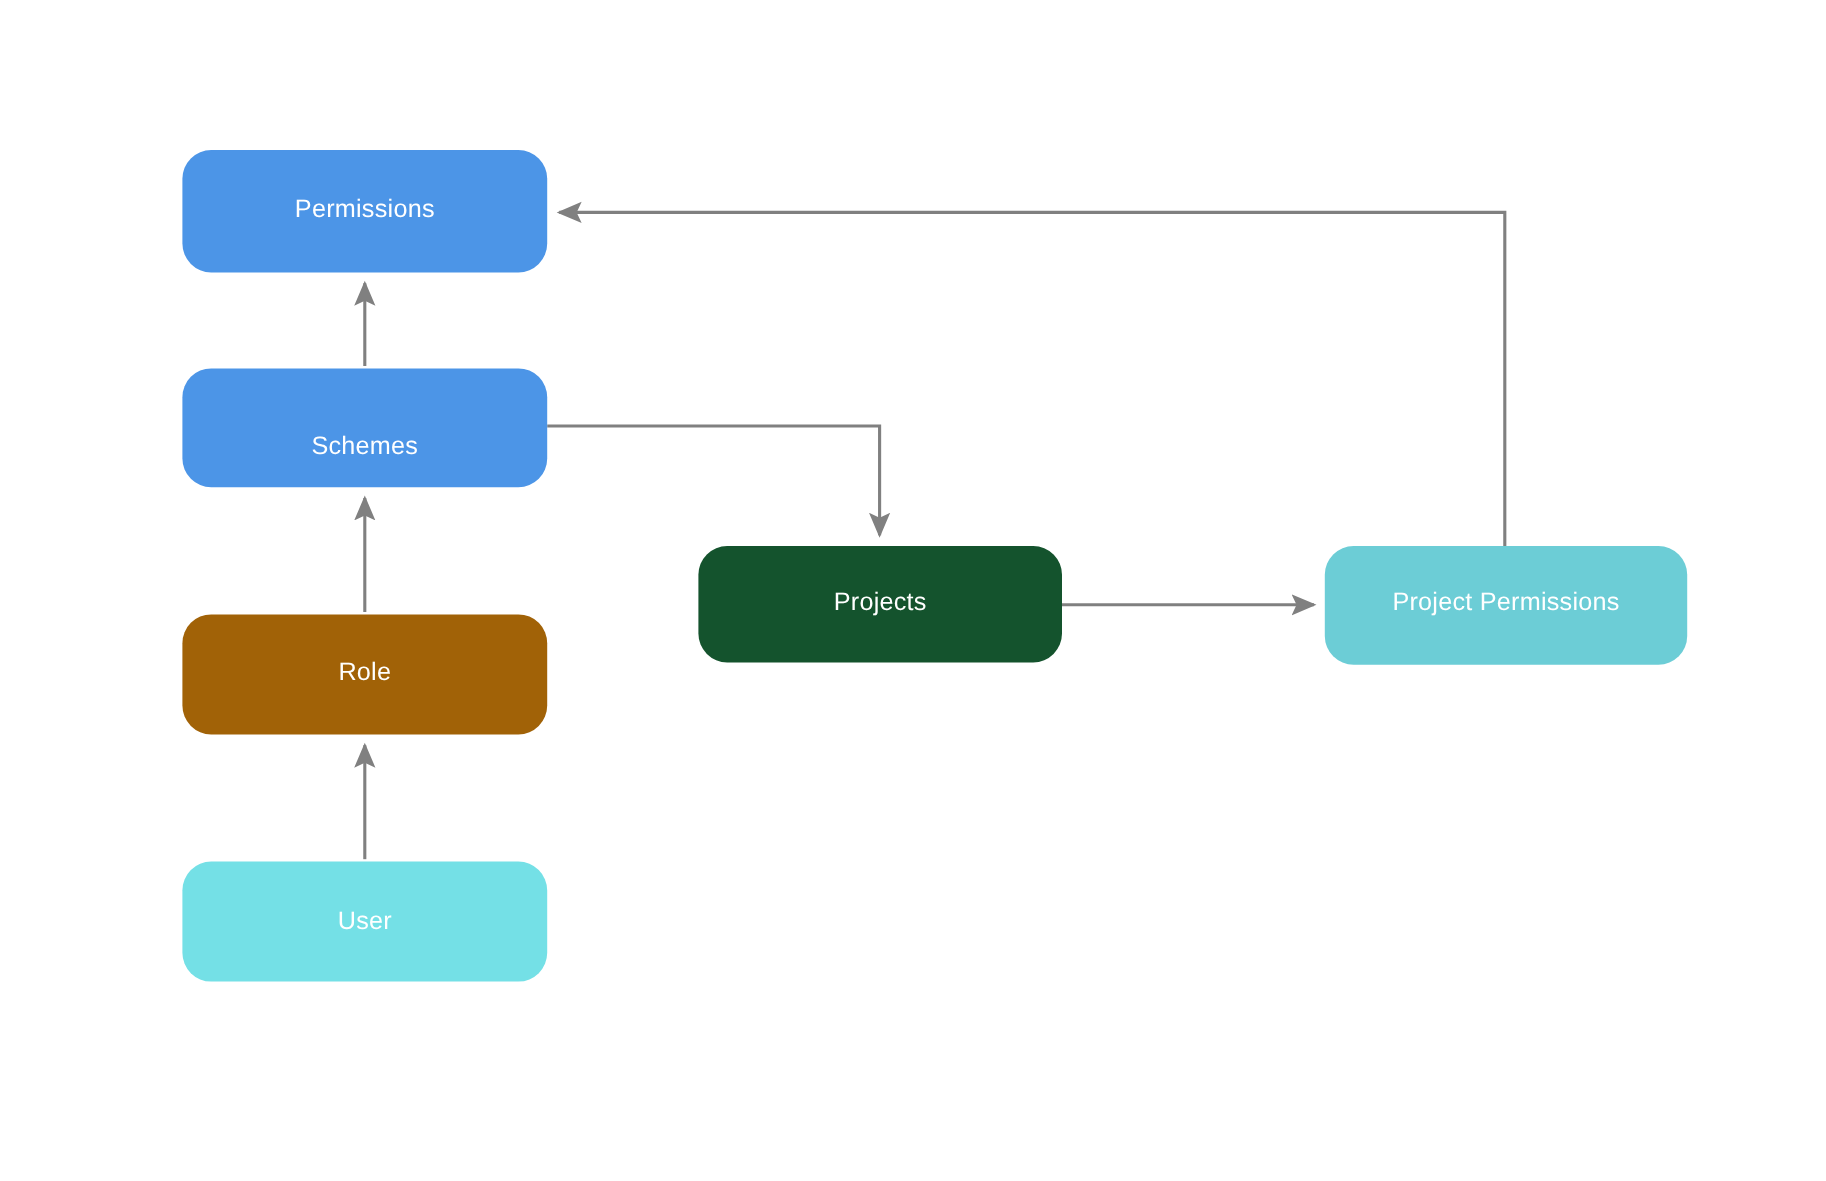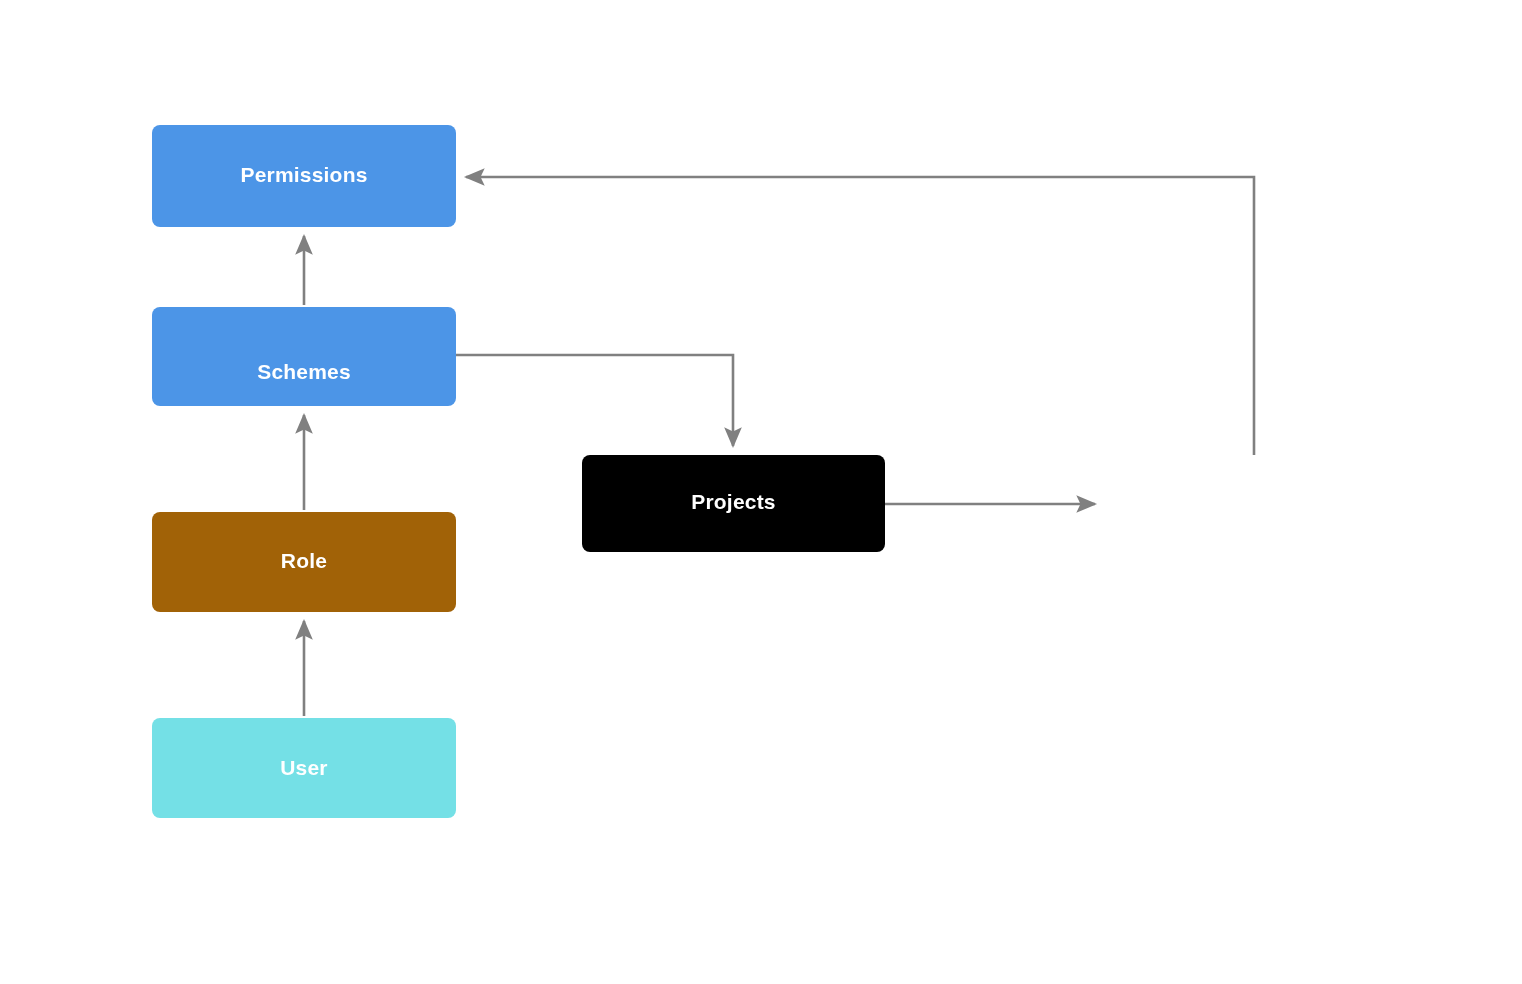--- a/index.html
+++ b/index.html
@@ -25,27 +25,27 @@
     position: absolute;
     left: 0;
     top: 0;
     width: 1522px;
     height: 984px;
     pointer-events: none;
   }
   .node {
     position: absolute;
     box-sizing: border-box;
-    border-radius: 8px;
+    border-radius: 24px;
     display: flex;
     align-items: center;
     justify-content: center;
     color: #ffffff;
     font-size: 21px;
-    font-weight: 700;
+    font-weight: 400;
     letter-spacing: 0.2px;
     text-align: center;
     line-height: 1.1;
     user-select: none;
   }
   .node-label {
     display: block;
     pointer-events: none;
   }
   
@@ -61,21 +61,21 @@
     left: 152px; top: 512px; width: 304px; height: 100px;
     background: #a16207;
   }
   #node-user {
     left: 152px; top: 718px; width: 304px; height: 100px;
     background: #74e0e6;
     justify-content: center;
   }
   #node-projects {
     left: 582px; top: 455px; width: 303px; height: 97px;
-    background: #000000;
+    background: #14532d;
   }
   #node-project-permissions {
     left: 1104px; top: 455px; width: 302px; height: 99px;
     background: #6ccdd6;
   }
   
   #node-permissions .node-label { transform: translateY(-1px); }
   #node-schemes .node-label { transform: translateY(-1px); margin-top: 32px; }
   #node-role .node-label { transform: translateY(-1px); }
   #node-user .node-label { transform: translateY(0px); }
@@ -132,14 +132,17 @@
   </div>
 
   <div class="node" id="node-user">
     <span class="node-label">User</span>
   </div>
 
   <div class="node" id="node-projects">
     <span class="node-label">Projects</span>
   </div>
 
+  <div class="node" id="node-project-permissions">
+    <span class="node-label">Project Permissions</span>
+  </div>
 
 </div>
 
 </body></html>

